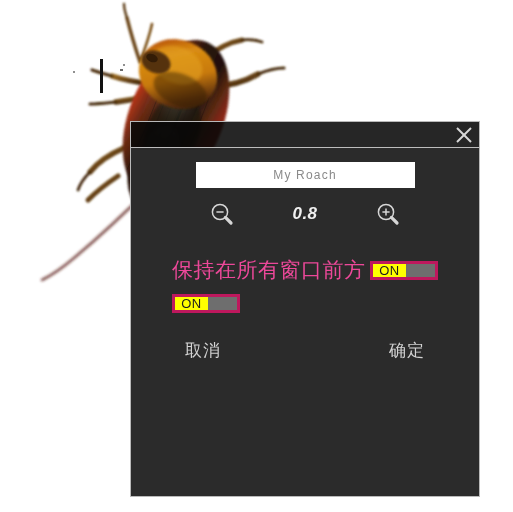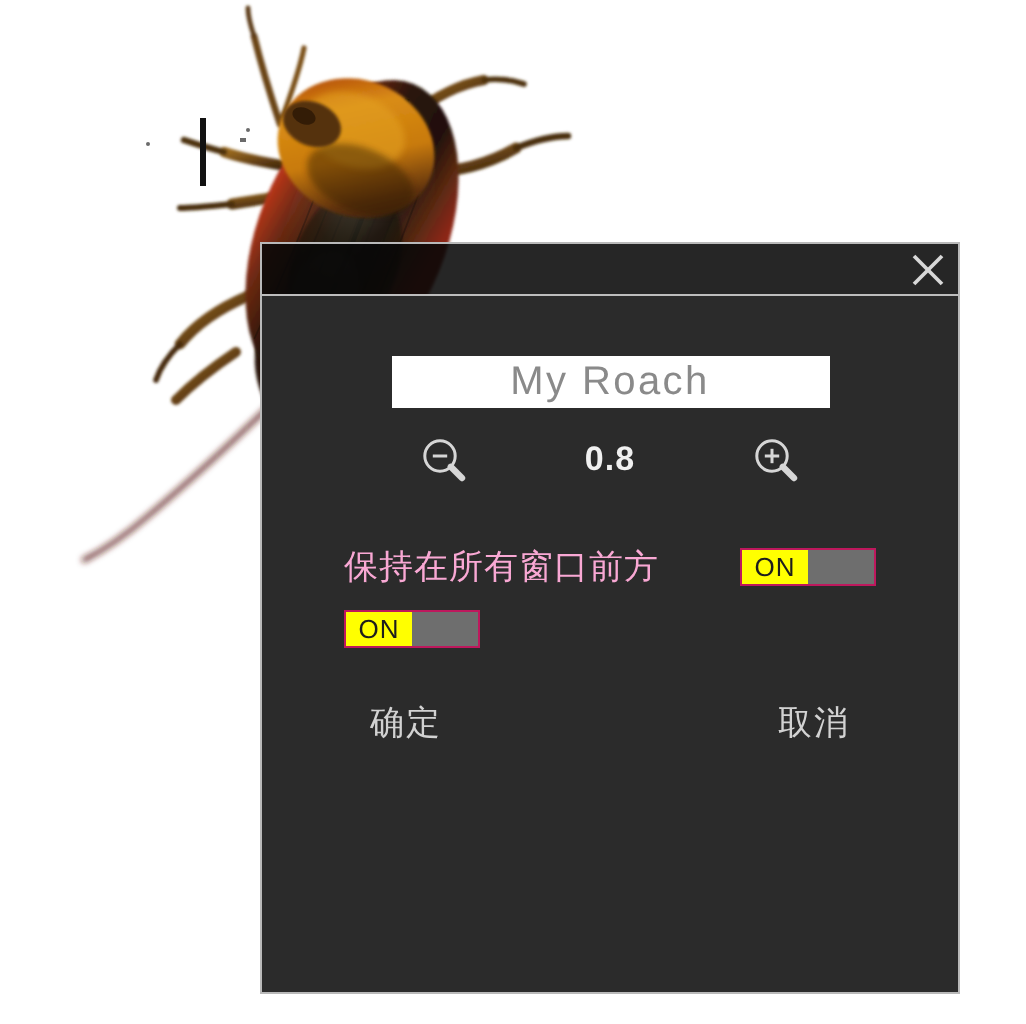--- a/index.html
+++ b/index.html
@@ -44,59 +44,59 @@
     flex:1 1 auto;background:#2b2b2b;position:relative;
     display:flex;flex-direction:column;align-items:center;
   }
 
   .prompt{
     margin-top:24px;
     font-size:17px;color:#d9d9d9;letter-spacing:.5px;
     white-space:nowrap;
   }
   #name-input{
-    margin-top:30px;
+    margin-top:14px;
     width:219px;height:26px;box-sizing:border-box;
     background:#ffffff;border:1px solid #ffffff;
-    color:#7e7e7e;font-size:20px;text-align:center;
+    color:#7e7e7e;font-size:12px;text-align:center;
     font-family:"Liberation Sans","DejaVu Sans",sans-serif;
     letter-spacing:1.2px;
     outline:none;padding:0;
   }
   #name-input::placeholder{color:#8a8a8a;opacity:1;}
 
   .size-label{
     margin-top:24px;font-size:17px;color:#d9d9d9;letter-spacing:.5px;
   }
 
   #size-row{
     margin-top:10px;width:100%;
-    display:flex;align-items:center;justify-content:center;gap:44px;
+    display:flex;align-items:center;justify-content:center;gap:44px;font-style:italic;
   }
   .magbtn{
     width:34px;height:32px;display:flex;align-items:center;justify-content:center;
     cursor:pointer;background:transparent;border:none;padding:0;
   }
   .magbtn svg{display:block;}
   #size-value{
     font-size:17px;font-weight:bold;color:#f0f0f0;
     min-width:44px;text-align:center;letter-spacing:.5px;
   }
 
   #toggle-area{
     margin-top:26px;width:100%;
     display:flex;flex-direction:column;align-items:center;gap:10px;
   }
   .toggle-row{
     width:266px;display:flex;align-items:center;justify-content:space-between;
   }
-  .toggle-label{font-size:17px;color:#f9a8d4;letter-spacing:.5px;white-space:nowrap;}
+  .toggle-label{font-size:21px;color:#ec4899;letter-spacing:.5px;white-space:nowrap;}
   .switch{
     width:68px;height:19px;display:flex;cursor:pointer;
-    border:1px solid #be185d;box-sizing:border-box;
+    border:3px solid #be185d;box-sizing:border-box;
   }
   .switch .on-part{
     flex:0 0 33px;background:#ffff00;color:#1d1d1d;
     font-size:13px;display:flex;align-items:center;justify-content:center;
     letter-spacing:.5px;
   }
   .switch .track-part{flex:1 1 auto;background:#6e6e6e;}
 
   #button-row{
     margin-top:24px;width:252px;
@@ -267,19 +267,19 @@
         <div class="toggle-row">
           <span class="switch">
             <span class="on-part">ON</span>
             <span class="track-part"></span>
           </span>
         </div>
 
       </div>
 
       <div id="button-row">
+        <button class="dlg-btn">取消</button>
         <button class="dlg-btn">确定</button>
-        <button class="dlg-btn">取消</button>
       </div>
 
     </div>
   </div>
 </div>
 
 </body></html>

